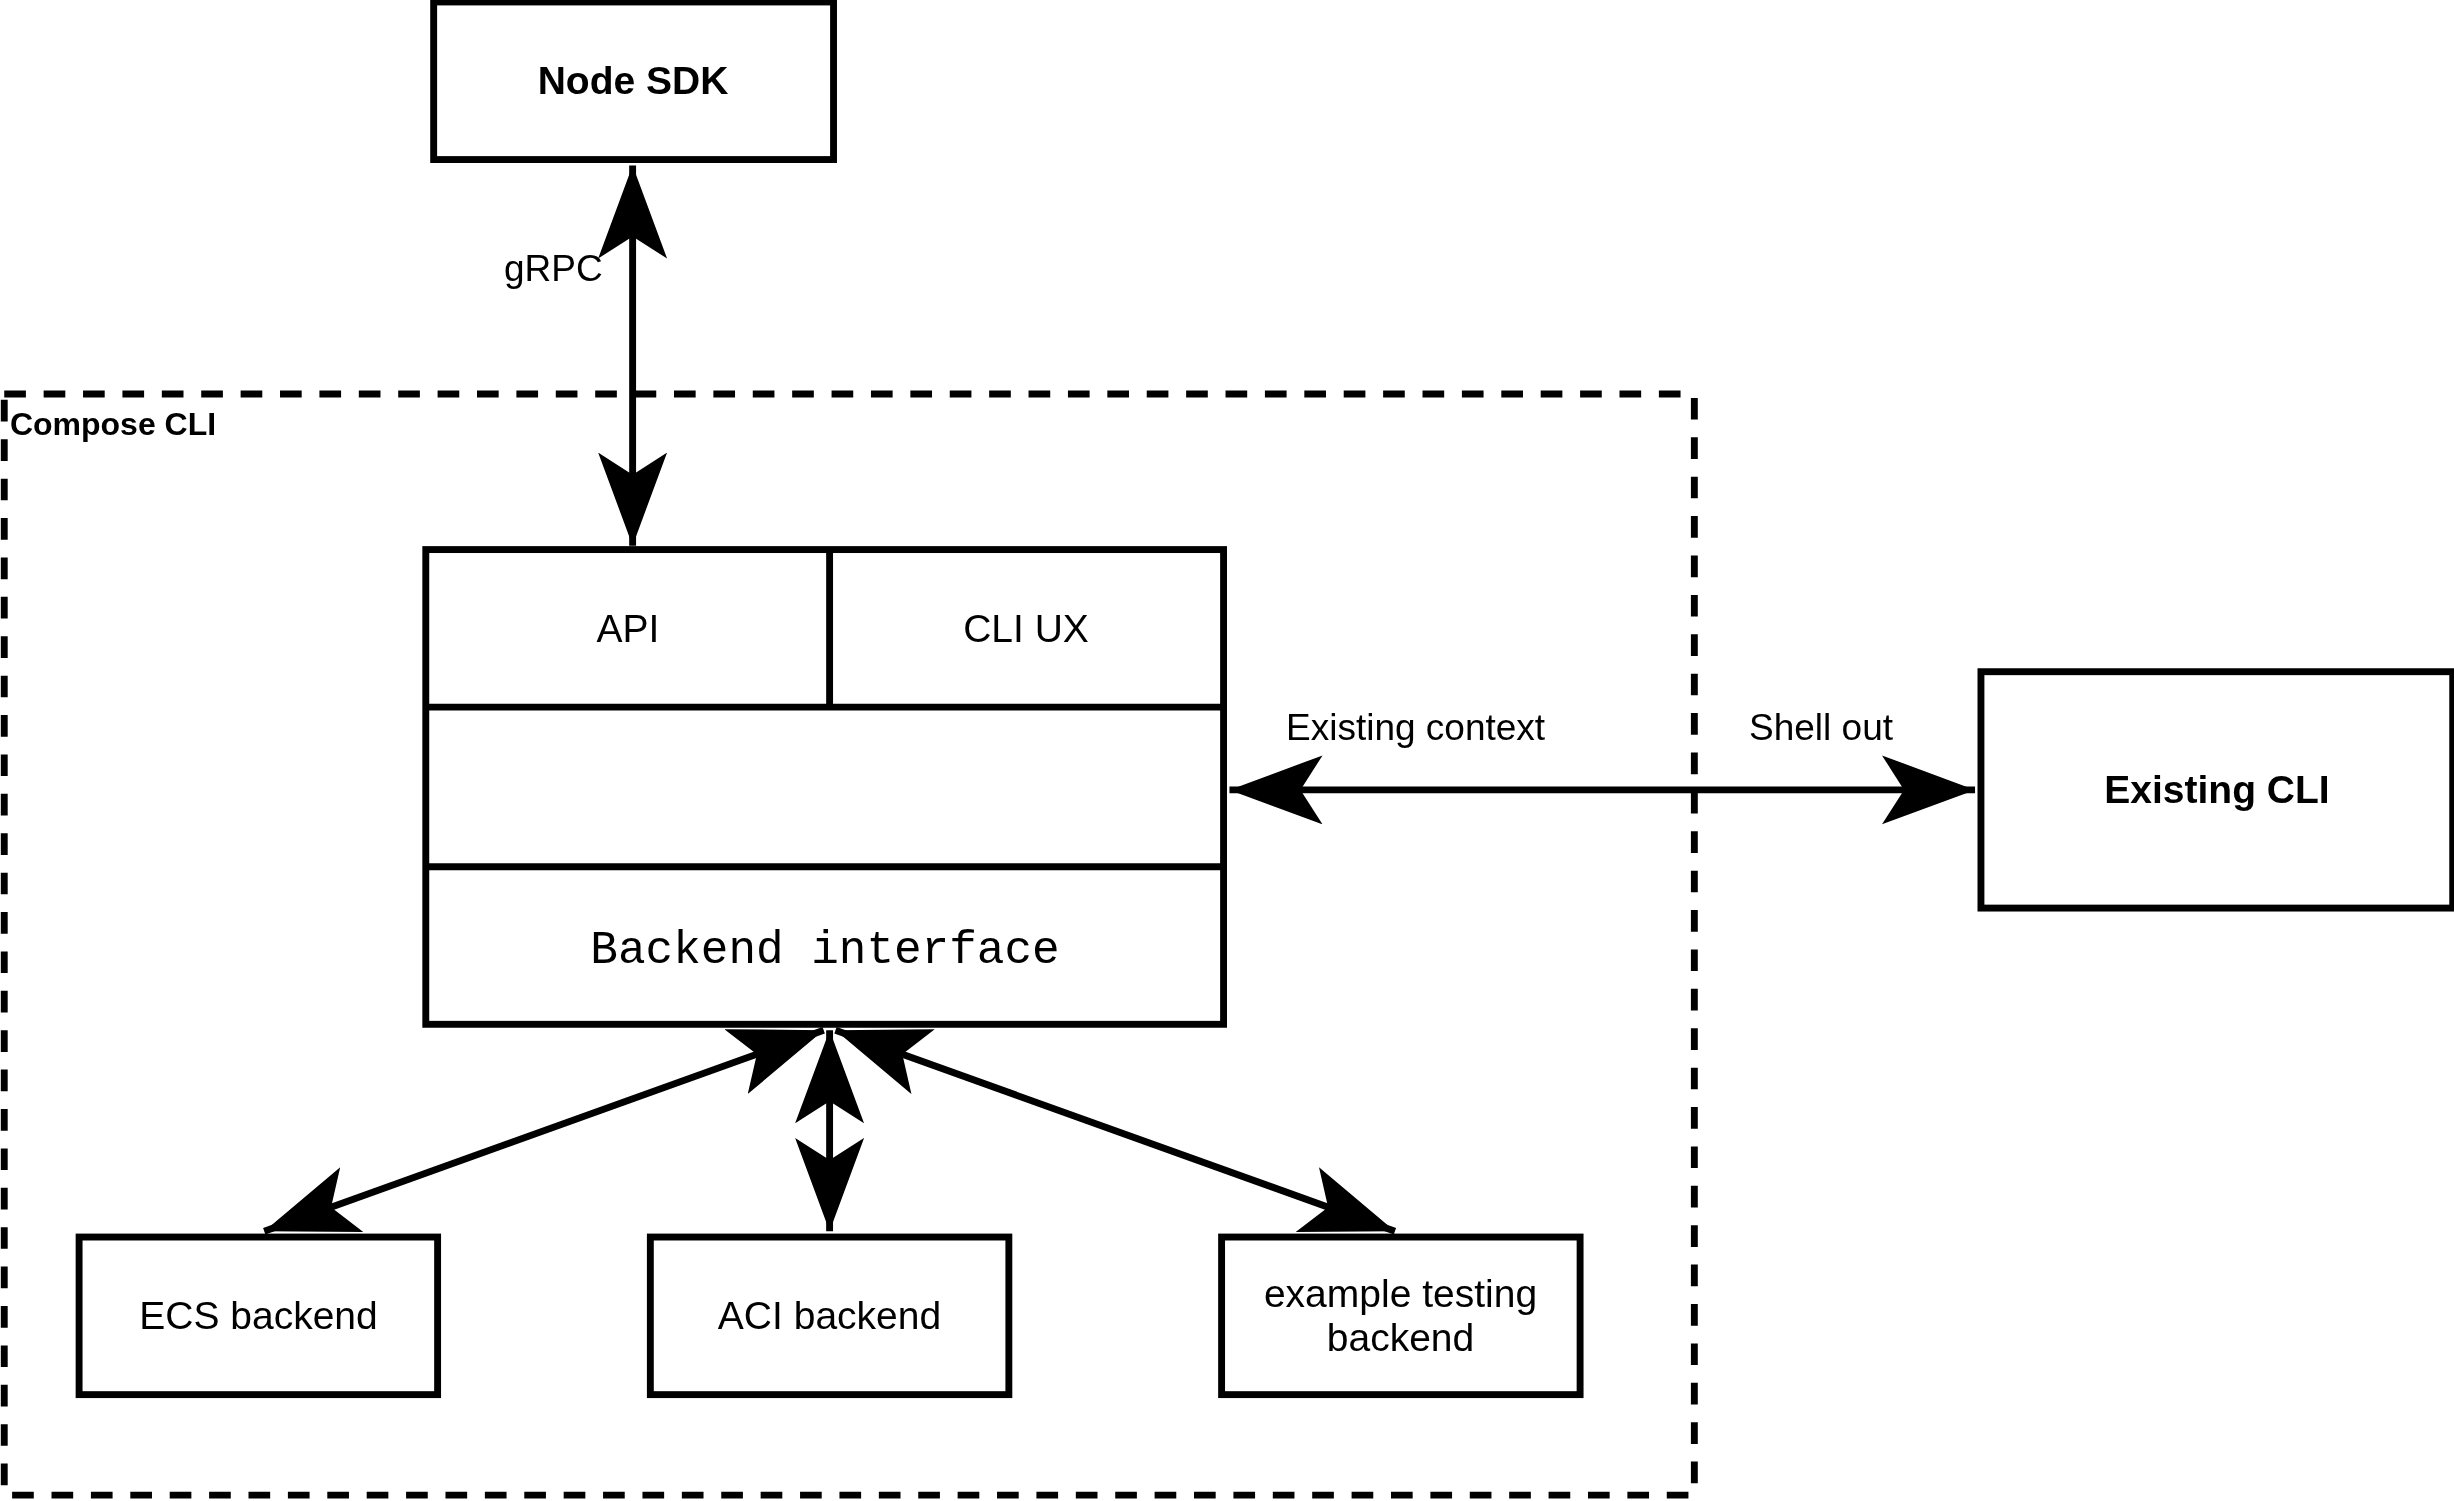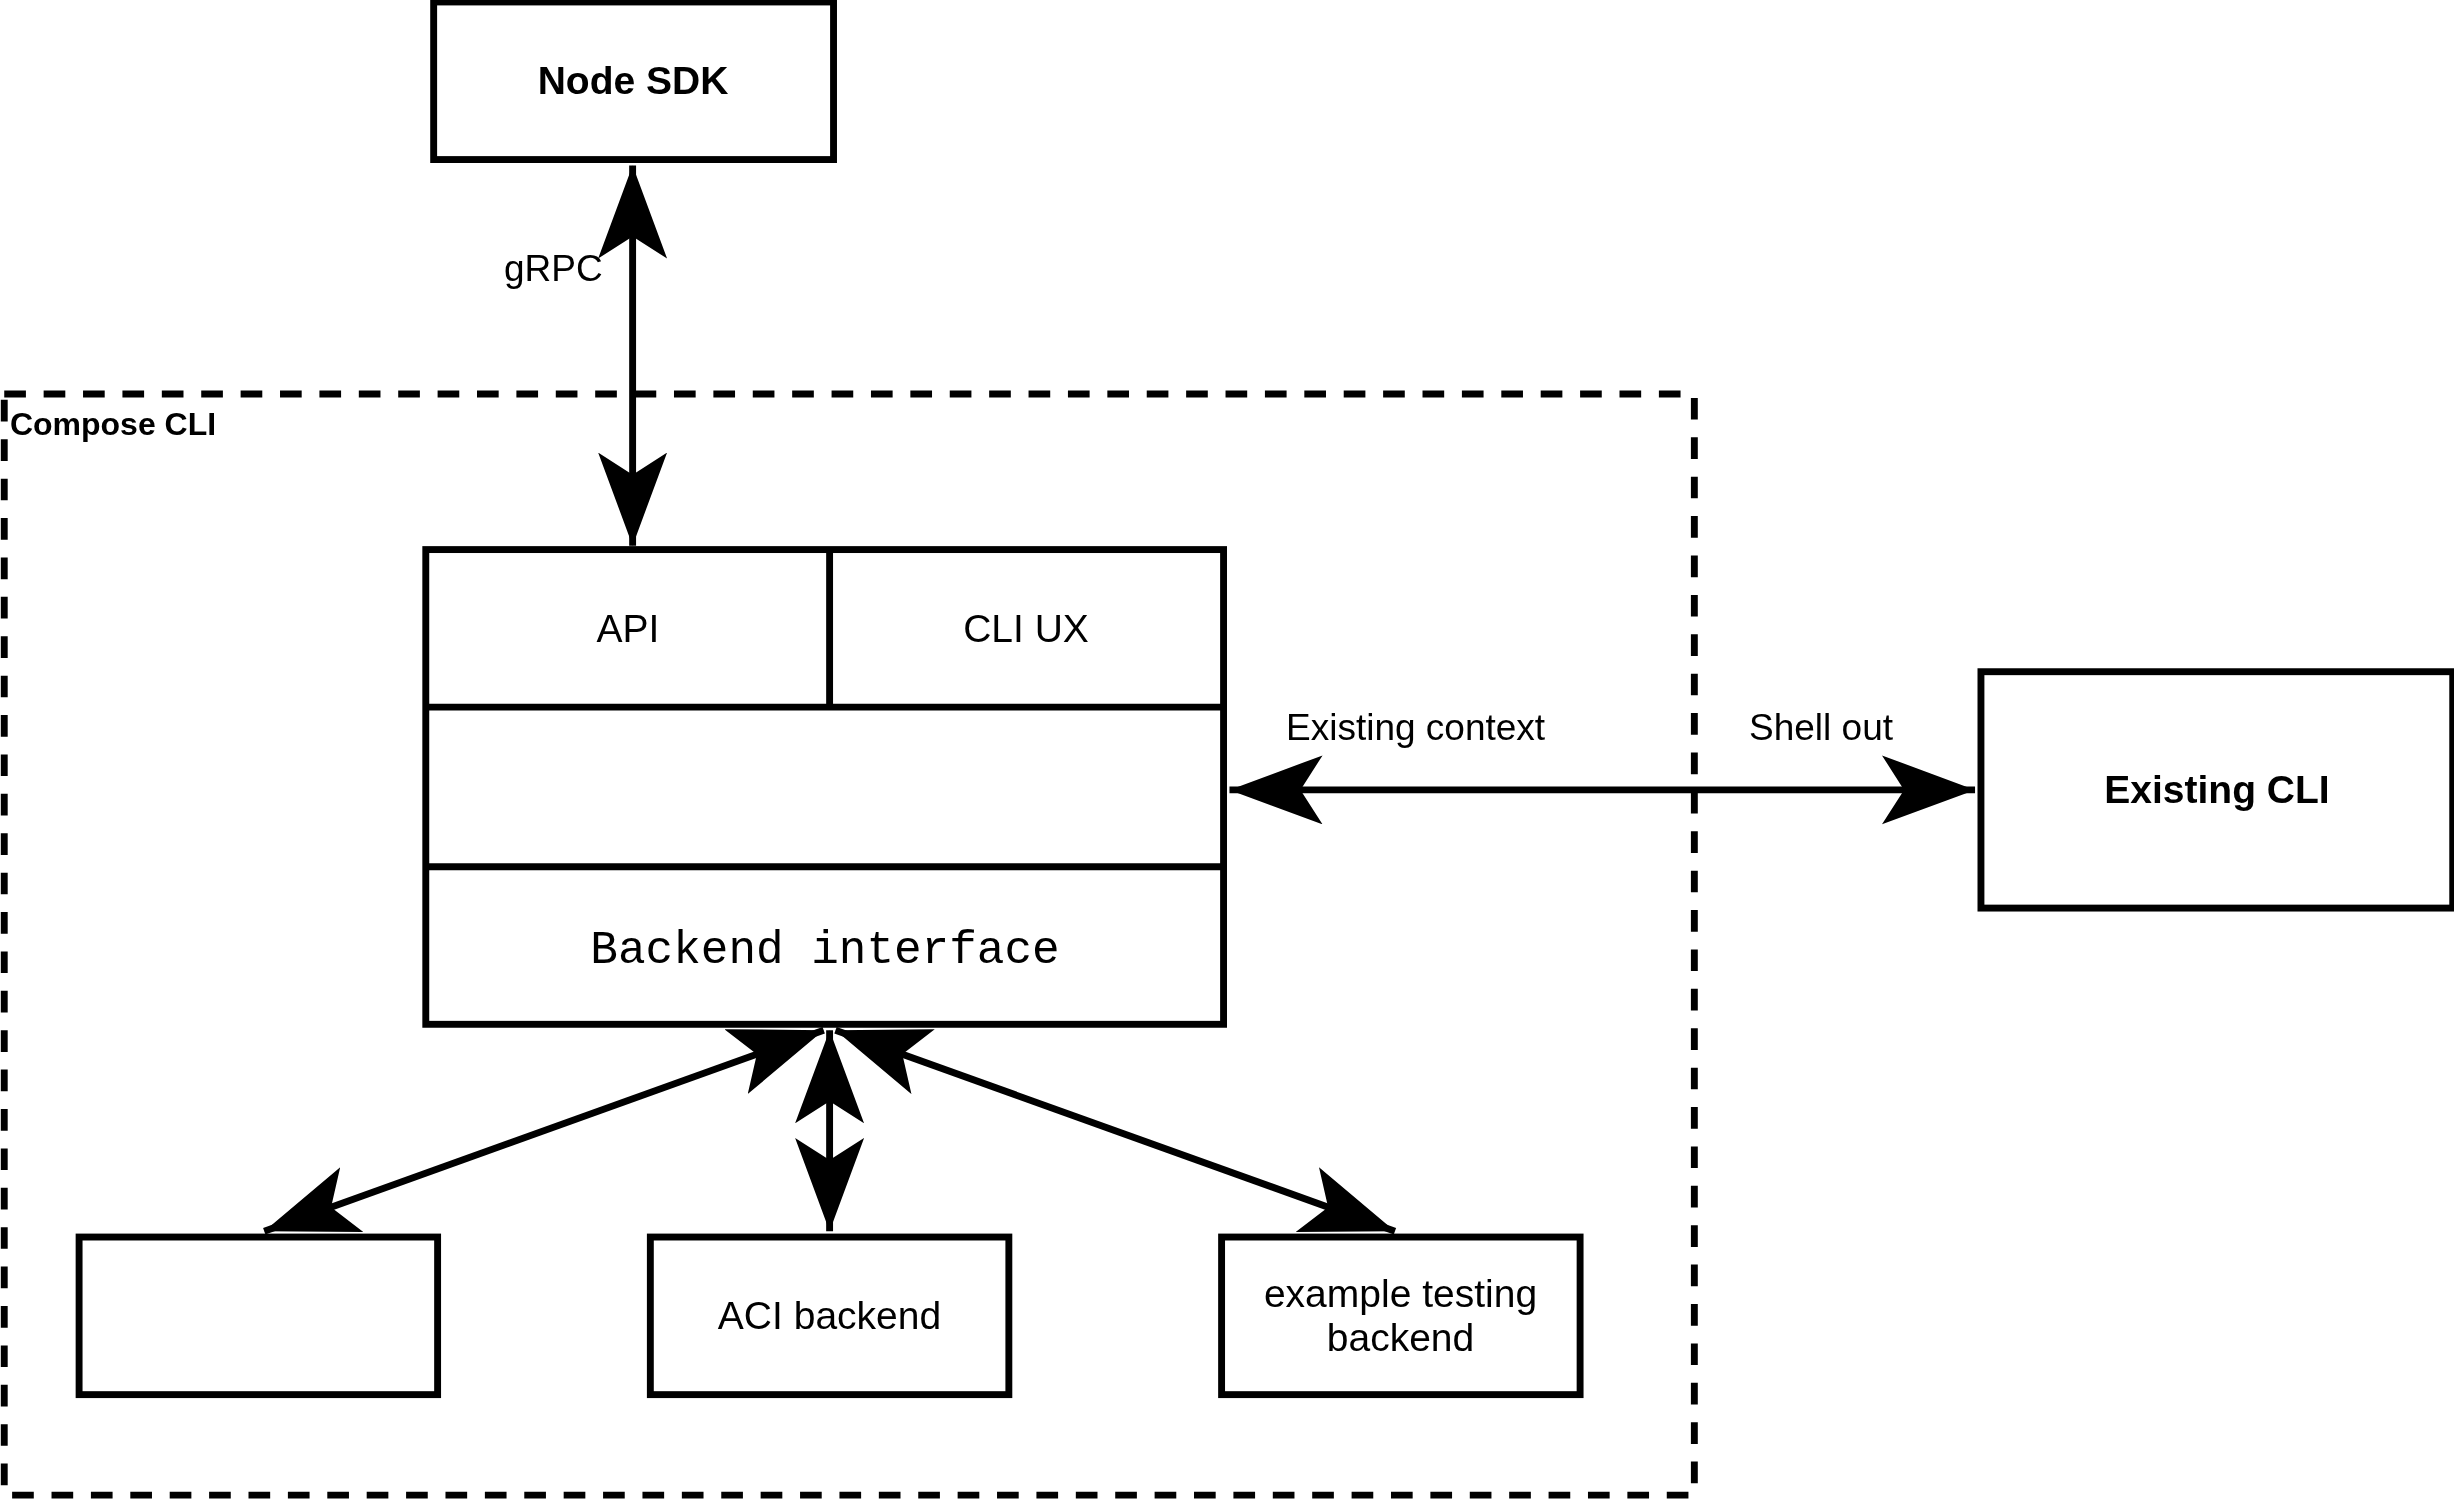--- a/index.html
+++ b/index.html
@@ -95,20 +95,21 @@
 
   <div class="node-label lbl-bold" style="left:433px; top:2px; width:400px; height:158px; font-size:39px;">Node SDK</div>
 
   <div class="node-label" style="left:829px; top:550px; width:394px; height:158px; font-size:39px;">CLI UX</div>
 
 
   <div class="node-label" style="left:426px; top:872px; width:798px; height:158px; font-size:46px;font-family:Liberation Mono, monospace;">Backend interface</div>
 
   <div class="node-label lbl-bold" style="left:1981px; top:672px; width:472px; height:236px; font-size:39px;">Existing CLI</div>
 
+  <div class="node-label" style="left:79px; top:1237px; width:359px; height:158px; font-size:39px;">ECS backend</div>
 
   <div class="node-label" style="left:650px; top:1237px; width:359px; height:158px; font-size:39px;">ACI backend</div>
 
   <div class="node-label" style="left:1221px; top:1237px; width:359px; height:158px; font-size:39px;">example testing
 backend</div>
 
   <div class="edge-label" style="left:504px; top:248px; font-size:37px;">gRPC</div>
 
   <div class="edge-label" style="left:1247px; top:707px; font-size:37px;margin-left:39px;">Existing context</div>
 

